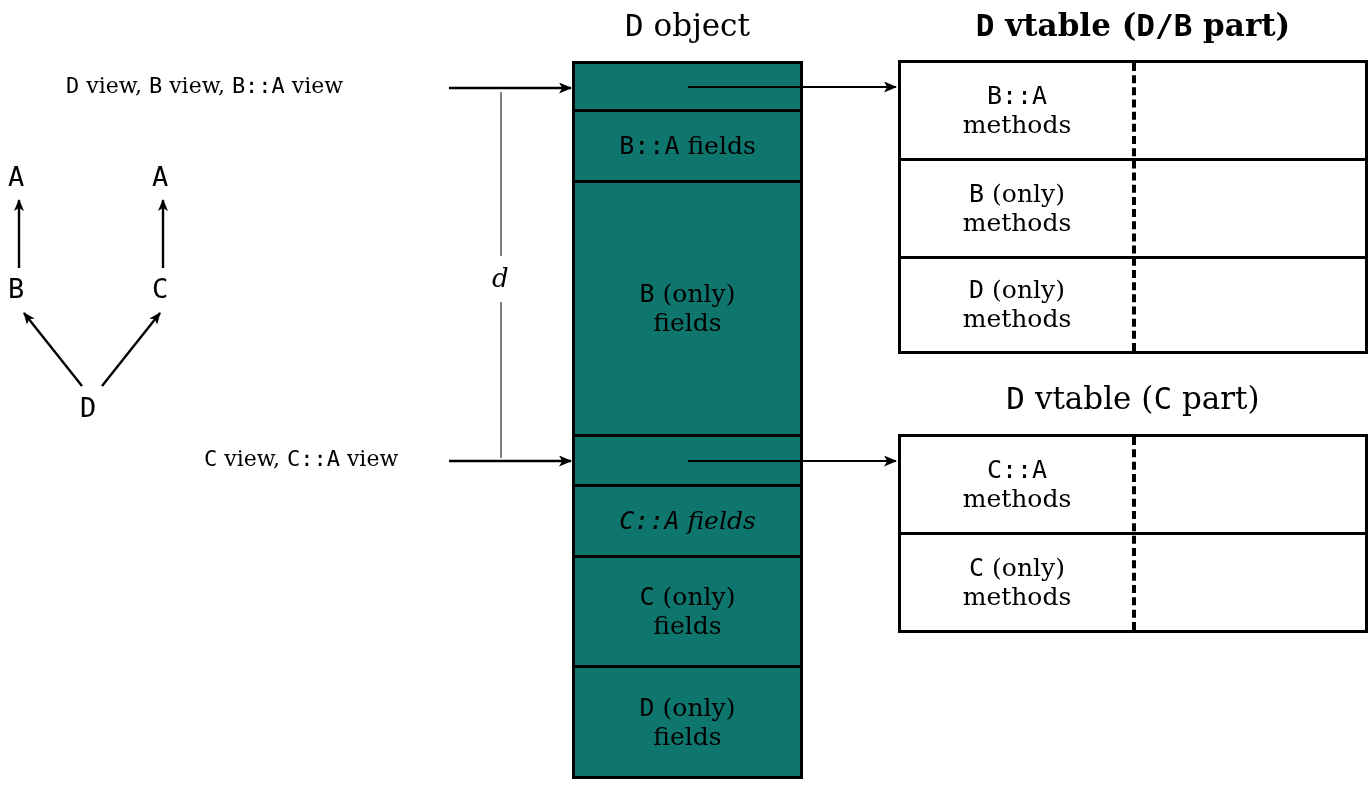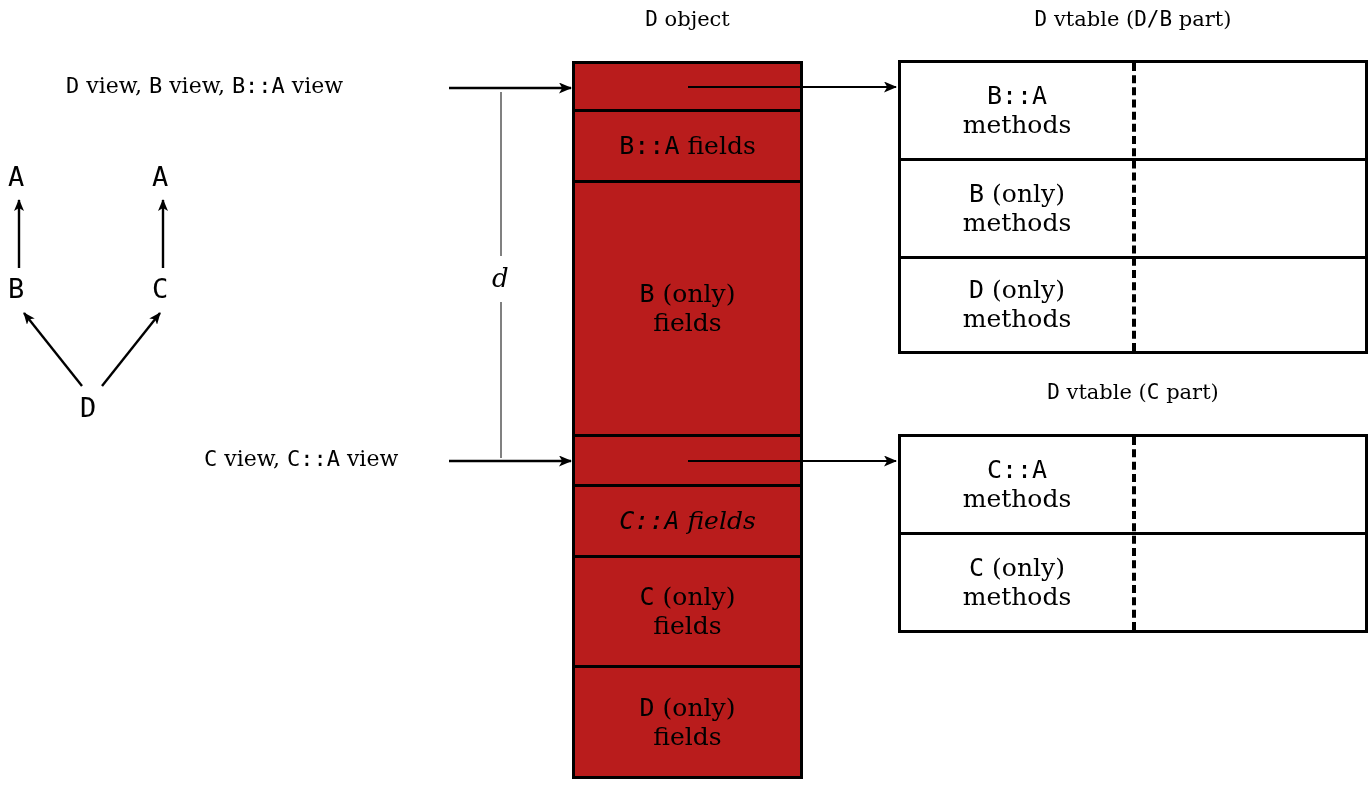--- a/index.html
+++ b/index.html
@@ -14,21 +14,21 @@
     background: #ffffff;
     overflow: hidden;
     font-family: "DejaVu Serif", serif;
     color: #000000;
   }
   .mono {
     font-family: "DejaVu Sans Mono", monospace;
   }
   .caption {
     position: absolute;
-    font-size: 21px;
+    font-size: 31px;
     line-height: 1.1;
     white-space: nowrap;
     text-align: center;
   }
   .label {
     position: absolute;
     font-size: 22px;
     line-height: 1.12;
     white-space: nowrap;
   }
@@ -48,21 +48,21 @@
 
   
   .obj-box {
     position: absolute;
     left: 572px;
     top: 61px;
     width: 231px;
     height: 718px;
     border: 3px solid #000;
     box-sizing: border-box;
-    background: #b91c1c;
+    background: #0f766e;
   }
   .obj-row {
     position: absolute;
     left: 0;
     width: 100%;
     box-sizing: border-box;
     display: flex;
     align-items: center;
     justify-content: center;
     text-align: center;
@@ -120,21 +120,21 @@
 <div id="stage">
 
   <div class="cls-letter" style="left:8px; top:163px;">A</div>
   <div class="cls-letter" style="left:152px; top:163px;">A</div>
   <div class="cls-letter" style="left:8px; top:275px;">B</div>
   <div class="cls-letter" style="left:152px; top:275px;">C</div>
   <div class="cls-letter" style="left:80px; top:394px;">D</div>
 
   <div class="caption" style="left:572px; top:8px; width:231px;"><span class="mono">D</span> object</div>
 
-  <div class="caption" style="left:898px; top:8px; width:470px;"><span class="mono">D</span> vtable (<span class="mono">D/B</span> part)</div>
+  <div class="caption" style="left:898px; top:8px; width:470px;font-weight:bold;"><span class="mono">D</span> vtable (<span class="mono">D/B</span> part)</div>
 
   <div class="caption" style="left:898px; top:381px; width:470px;"><span class="mono">D</span> vtable (<span class="mono">C</span> part)</div>
 
   <div class="label" style="left:66px; top:74px;"><span class="mono">D</span> view, <span class="mono">B</span> view, <span class="mono">B::A</span> view</div>
 
   <div class="label" style="left:172px; top:447px;margin-left:32px;"><span class="mono">C</span> view, <span class="mono">C::A</span> view</div>
 
   <div class="dvar" style="left:492px; top:265px;">d</div>
 
   <div class="obj-box">

